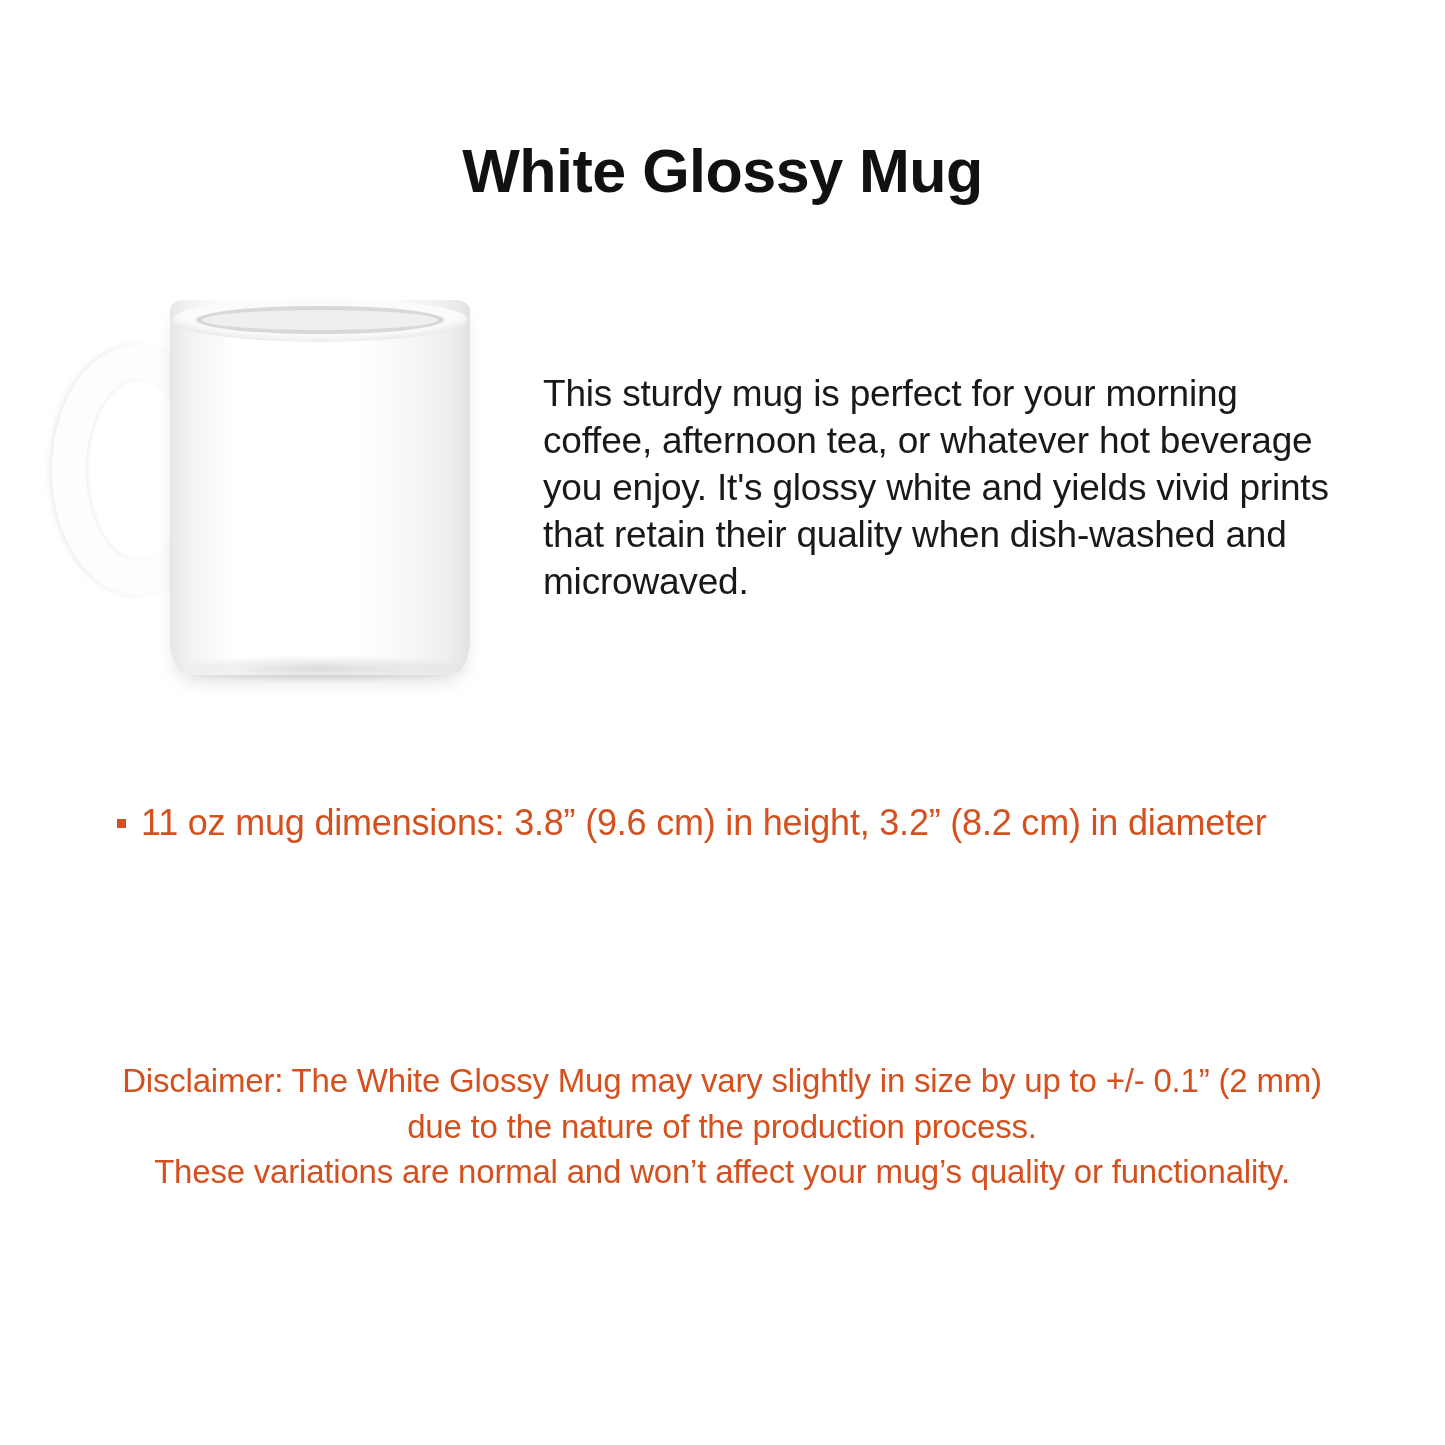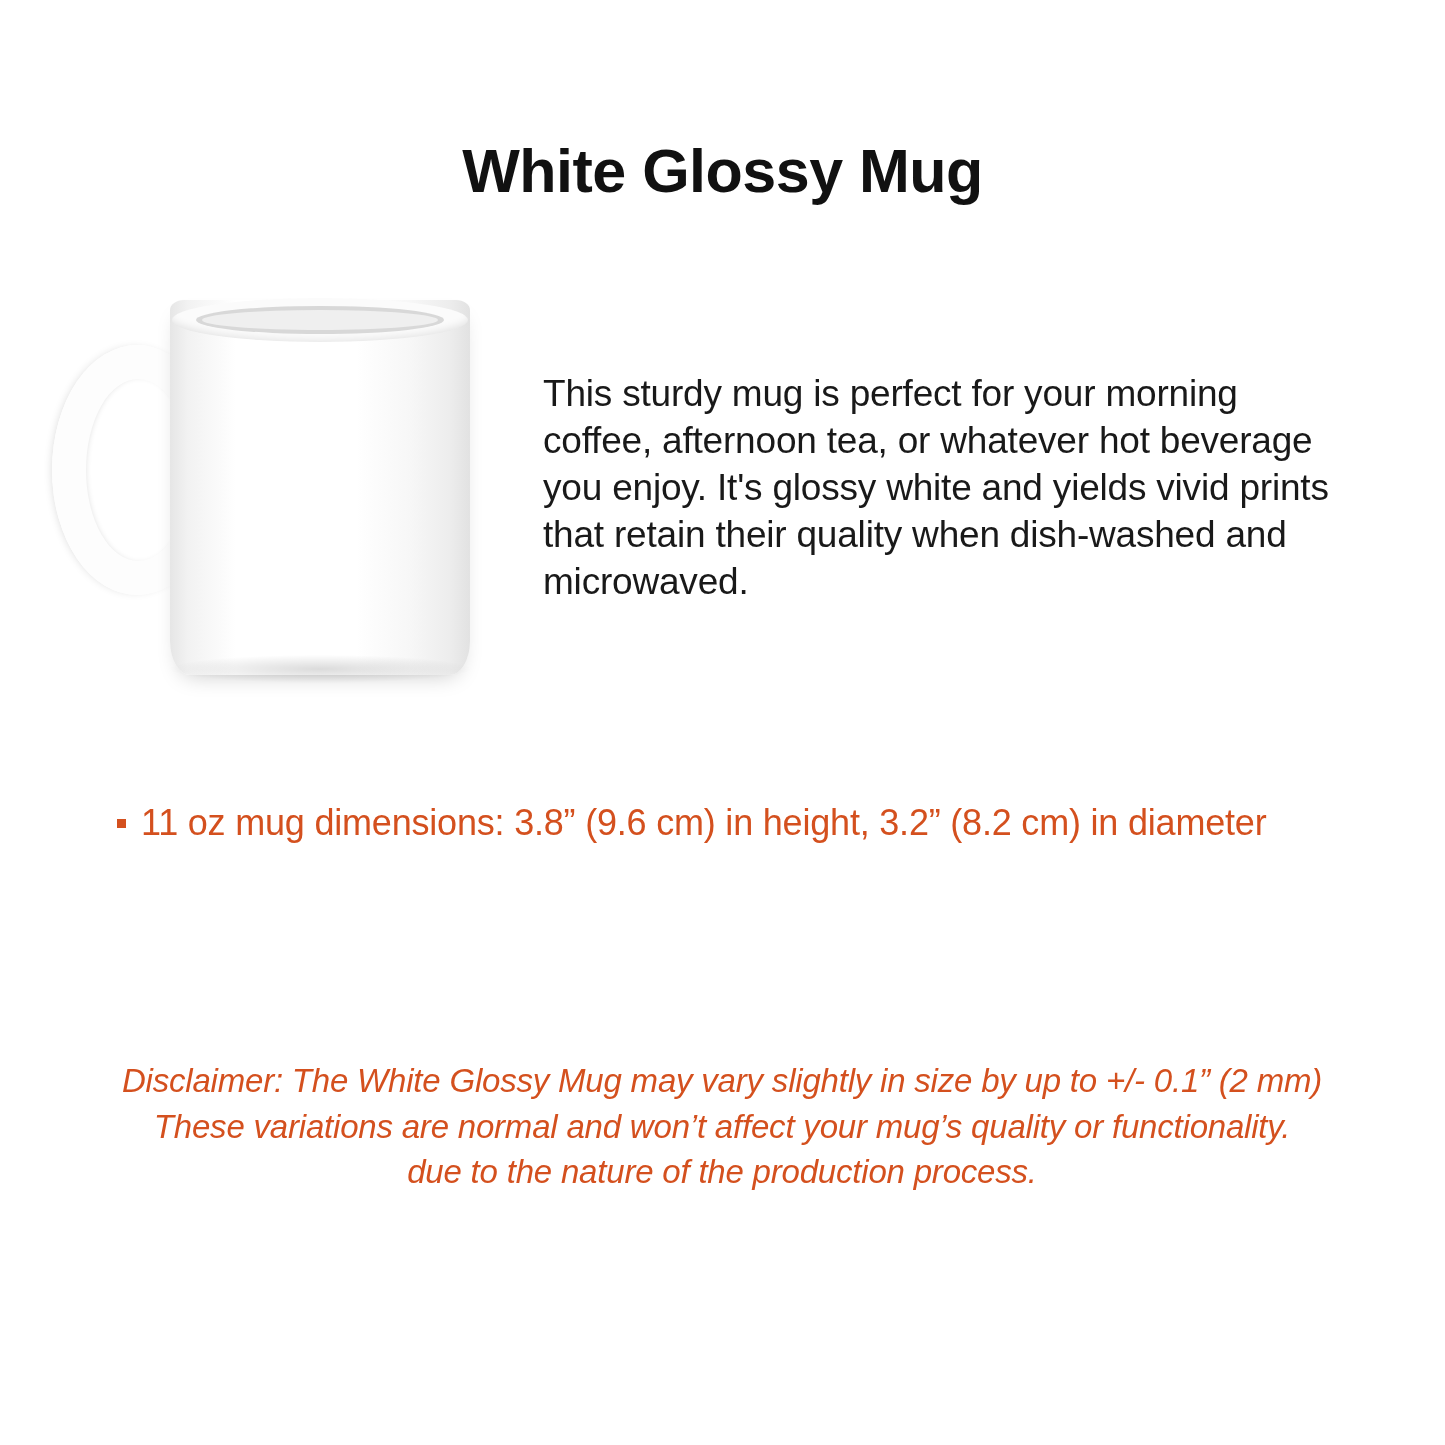--- a/index.html
+++ b/index.html
@@ -166,21 +166,20 @@
     top: 1058px;
     width: 1300px;
     text-align: center;
     color: #d4501e;
     font-size: 33px;
     line-height: 1.38;
     letter-spacing: -0.2px;
   }
   .disclaimer .line-break {
     display: block;
-    font-style: italic;
   }
 </style>
 </head>
 <body>
 
 <div class="page">
 
   <h1 class="title">White Glossy Mug</h1>
 
   <div class="product-image">
@@ -194,17 +193,17 @@
   </div>
 
   <p class="description">This sturdy mug is perfect for your morning coffee, afternoon tea, or whatever hot beverage you enjoy. It's glossy white and yields vivid prints that retain their quality when dish-washed and microwaved.</p>
 
   <ul class="features">
     <li>11 oz mug dimensions: 3.8” (9.6 cm) in height, 3.2” (8.2 cm) in diameter</li>
   </ul>
 
   <div class="disclaimer">
     <span class="line-break">Disclaimer: The White Glossy Mug may vary slightly in size by up to +/- 0.1” (2 mm)</span>
+    <span class="line-break">due to the nature of the production process.</span>
     <span class="line-break">These variations are normal and won’t affect your mug’s quality or functionality.</span>
-    <span class="line-break">due to the nature of the production process.</span>
   </div>
 
 </div>
 
 </body></html>

